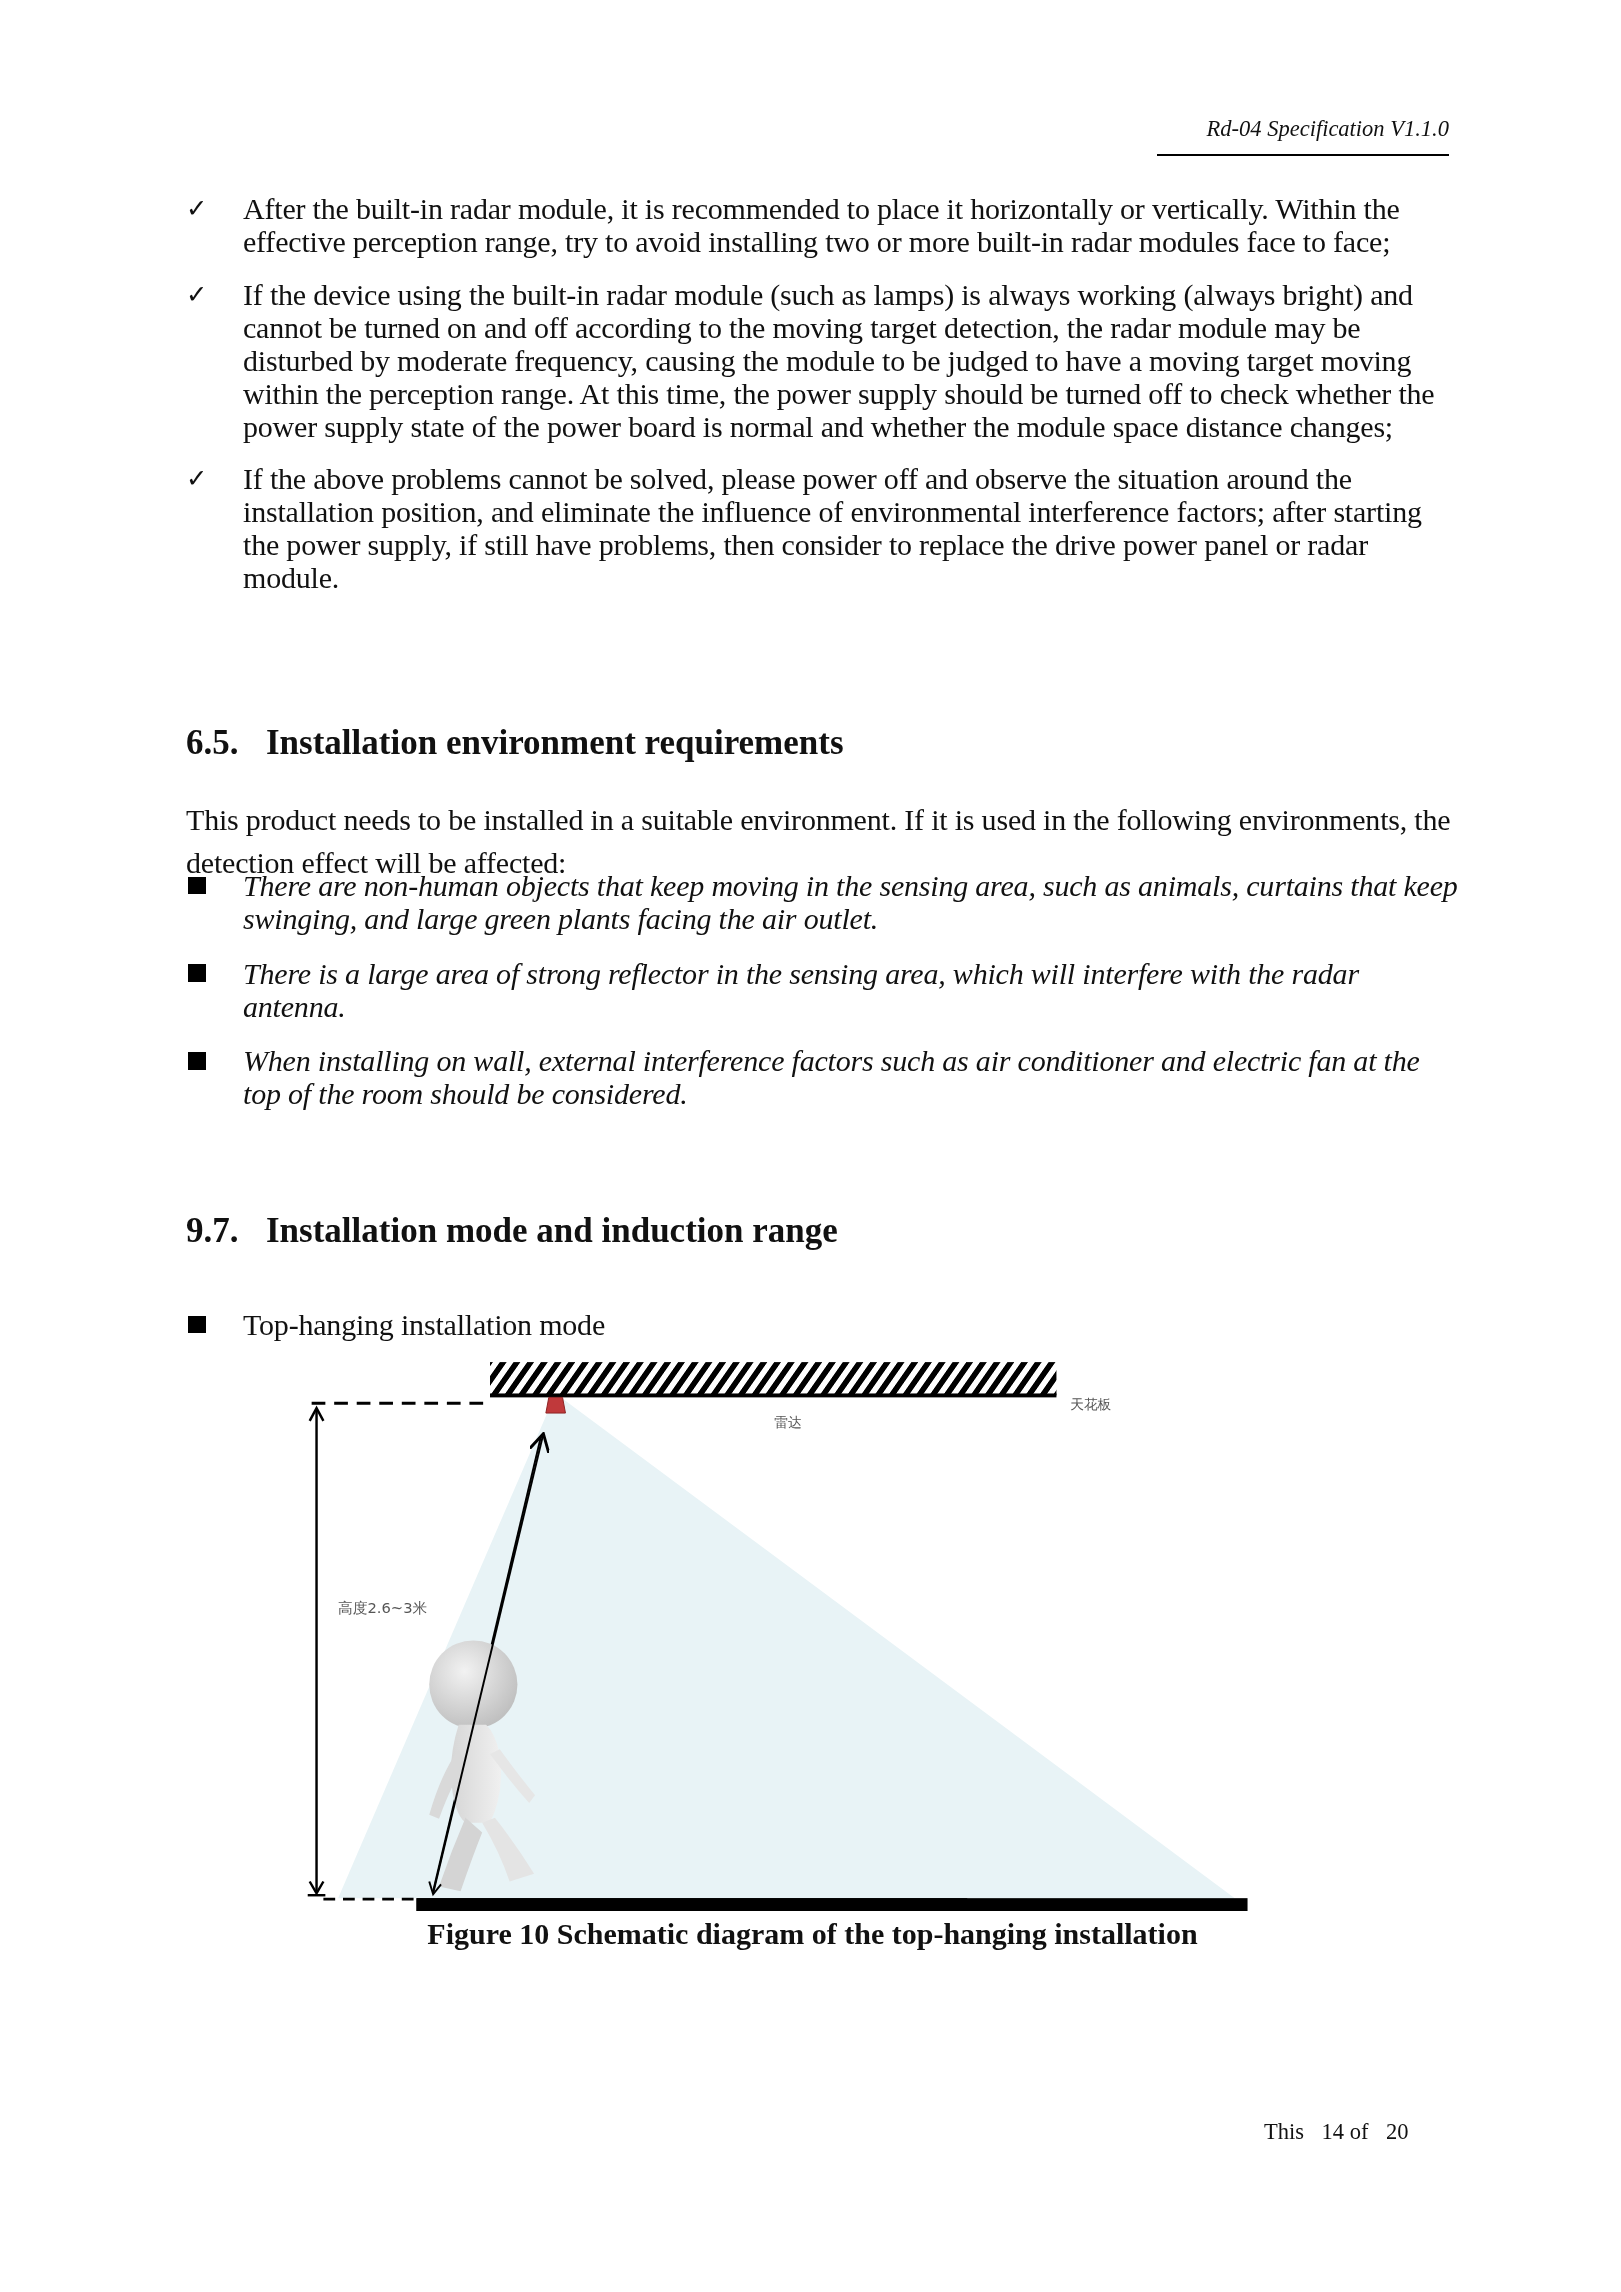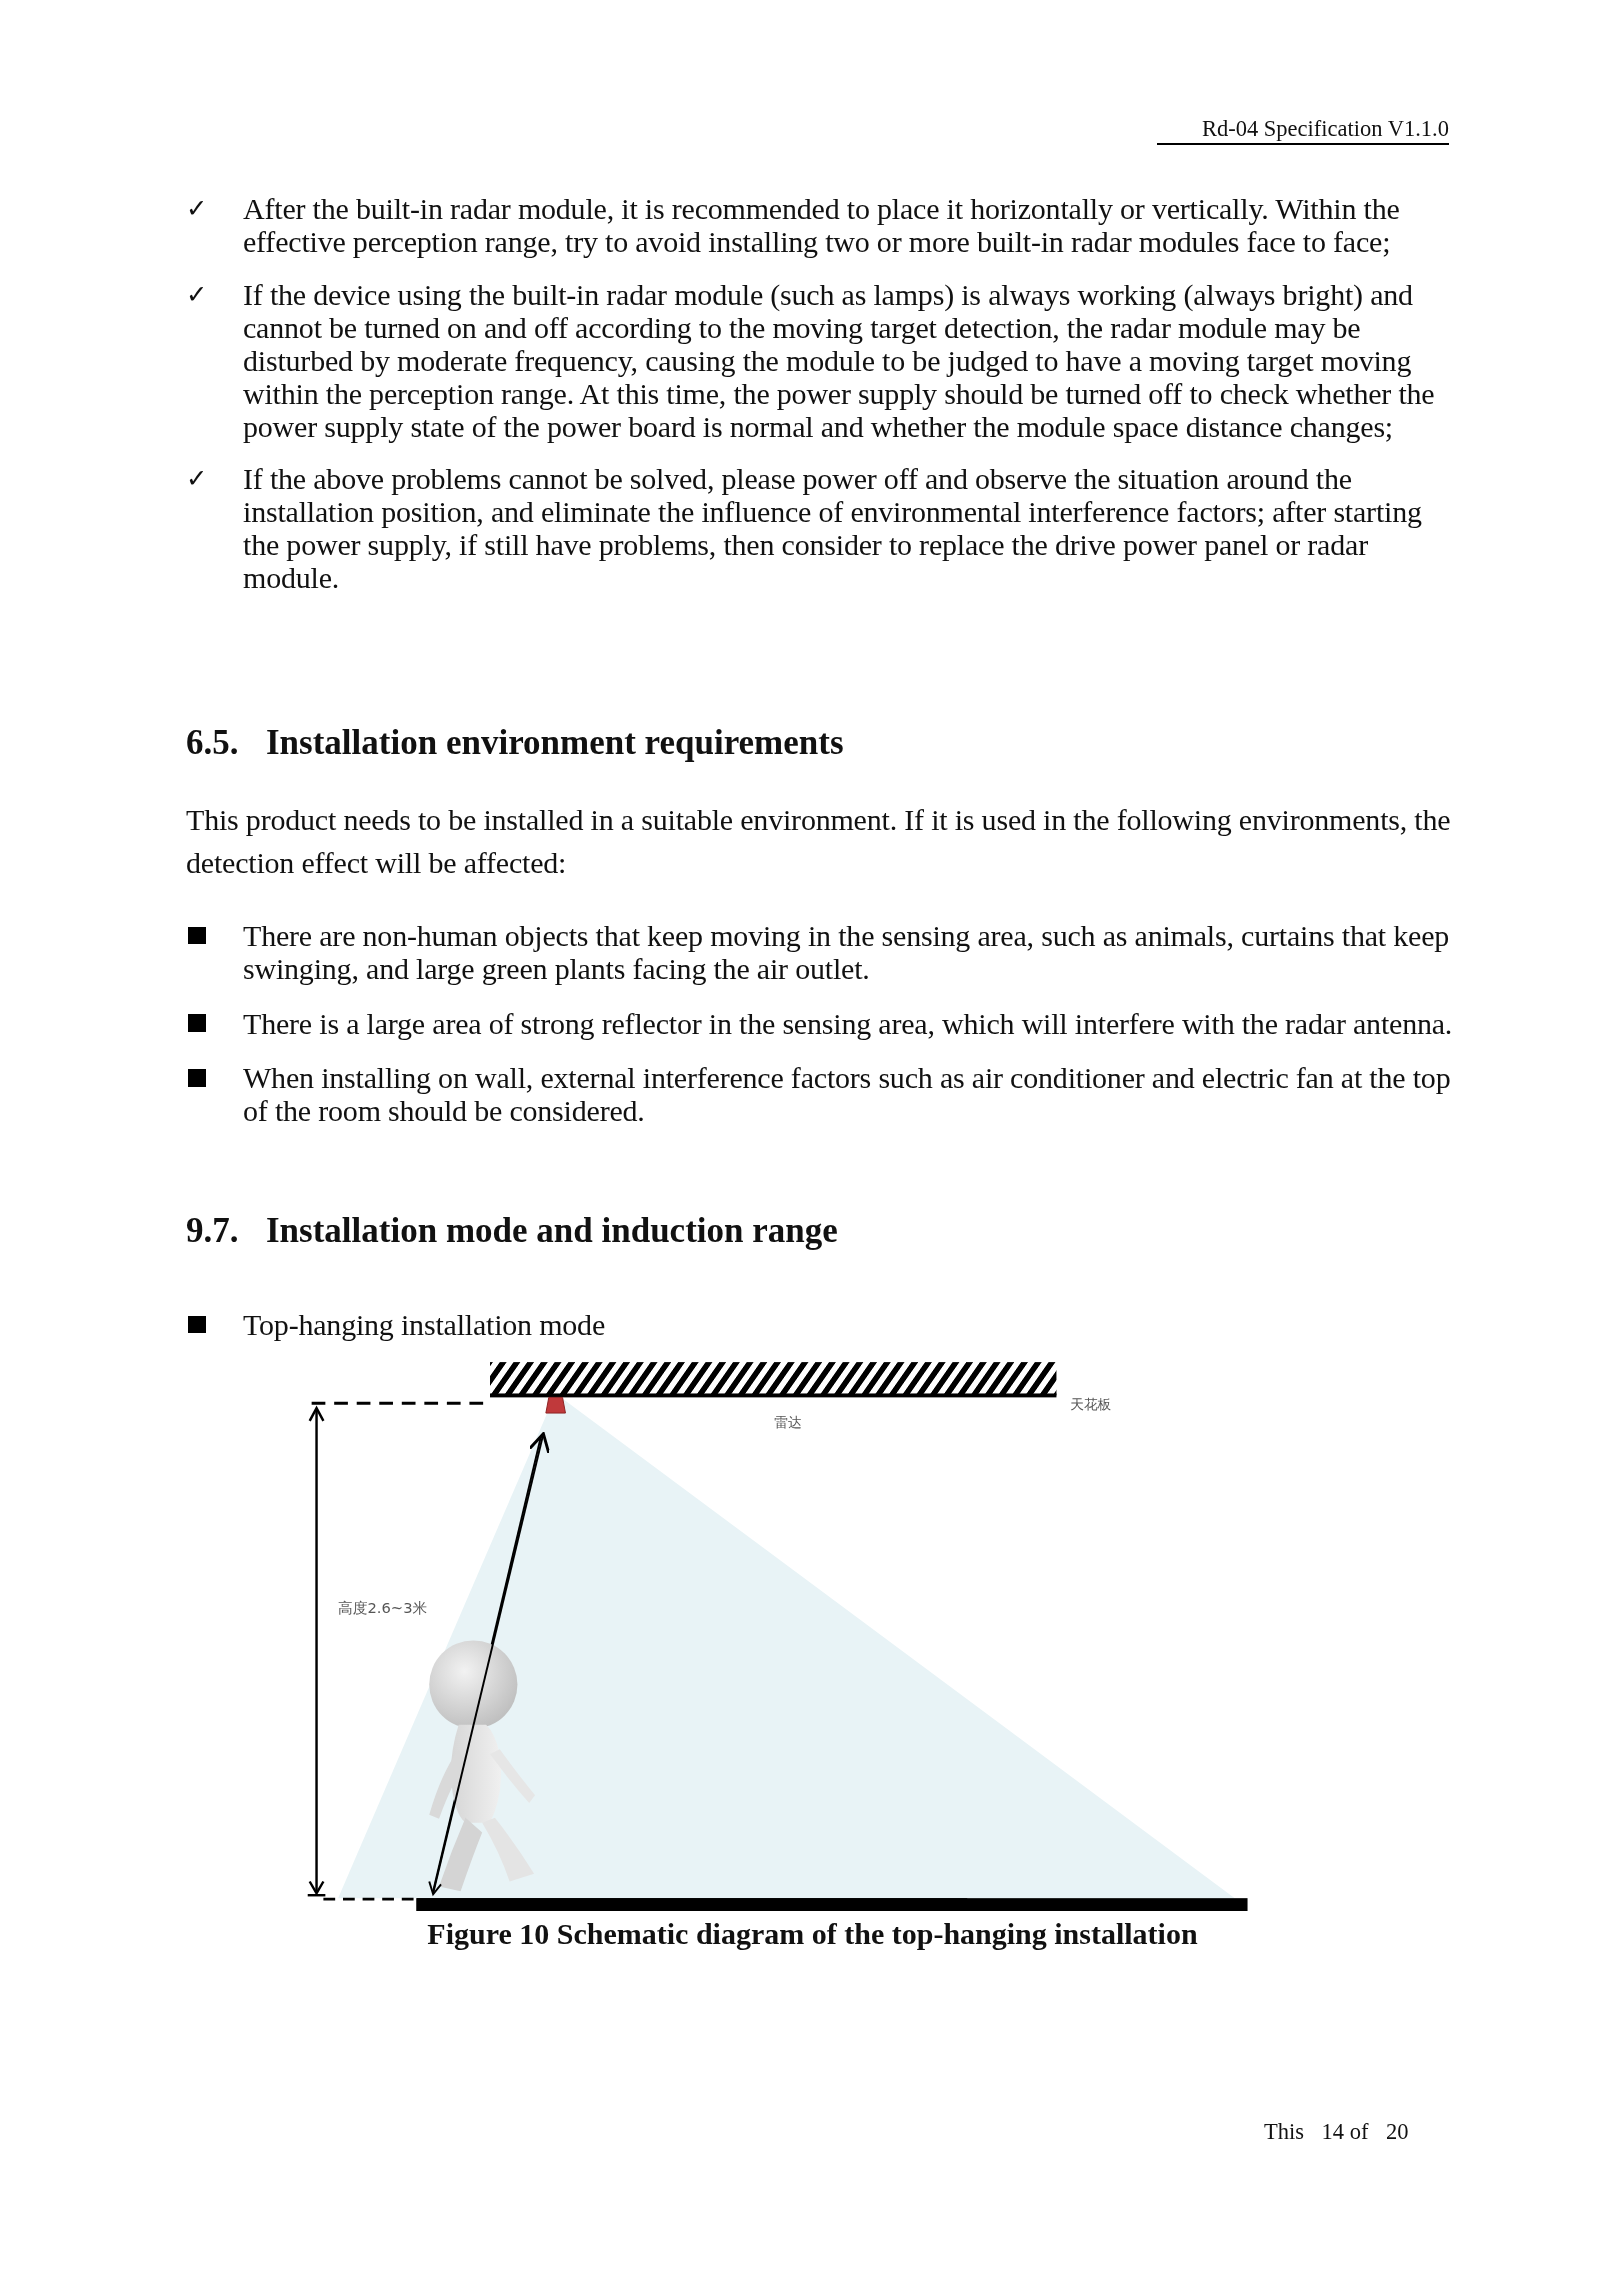--- a/index.html
+++ b/index.html
@@ -11,23 +11,24 @@
     font-family: "Liberation Serif", "DejaVu Serif", serif;
     color: #111111;
   }
   .header {
     position: absolute;
     left: 1157px;
     top: 116px;
     width: 292px;
     font-size: 22.5px;
     text-align: right;
-    padding-bottom: 1px;
+    padding-bottom: 12px;
     border-bottom: 2.9px solid #000;
     white-space: nowrap;
+    font-style: italic;
   }
   .list {
     position: absolute;
     left: 186px;
     width: 1274px;
     margin: 0;
     padding: 0;
     list-style: none;
   }
   .list li {
@@ -123,21 +124,21 @@
     <span>If the above problems cannot be solved, please power off and observe the situation around the installation position, and eliminate the influence of environmental interference factors; after starting the power supply, if still have problems, then consider to replace the drive power panel or radar module.</span>
   </li>
 </ul>
 
 <div class="h2" style="top:723px;">
   <span class="num">6.5.</span><span>Installation environment requirements</span>
 </div>
 
 <div class="para" style="top:798px;">This product needs to be installed in a suitable environment. If it is used in the following environments, the detection effect will be affected:</div>
 
-<ul class="list" style="top:919px;">
+<ul class="list" style="top:869px;font-style:italic;">
   <li style="margin-bottom:21.6px;">
     <span class="sq"></span>
     <span>There are non-human objects that keep moving in the sensing area, such as animals, curtains that keep swinging, and large green plants facing the air outlet.</span>
   </li>
   <li style="margin-bottom:21.6px;">
     <span class="sq"></span>
     <span>There is a large area of strong reflector in the sensing area, which will interfere with the radar antenna.</span>
   </li>
   <li>
     <span class="sq"></span>

